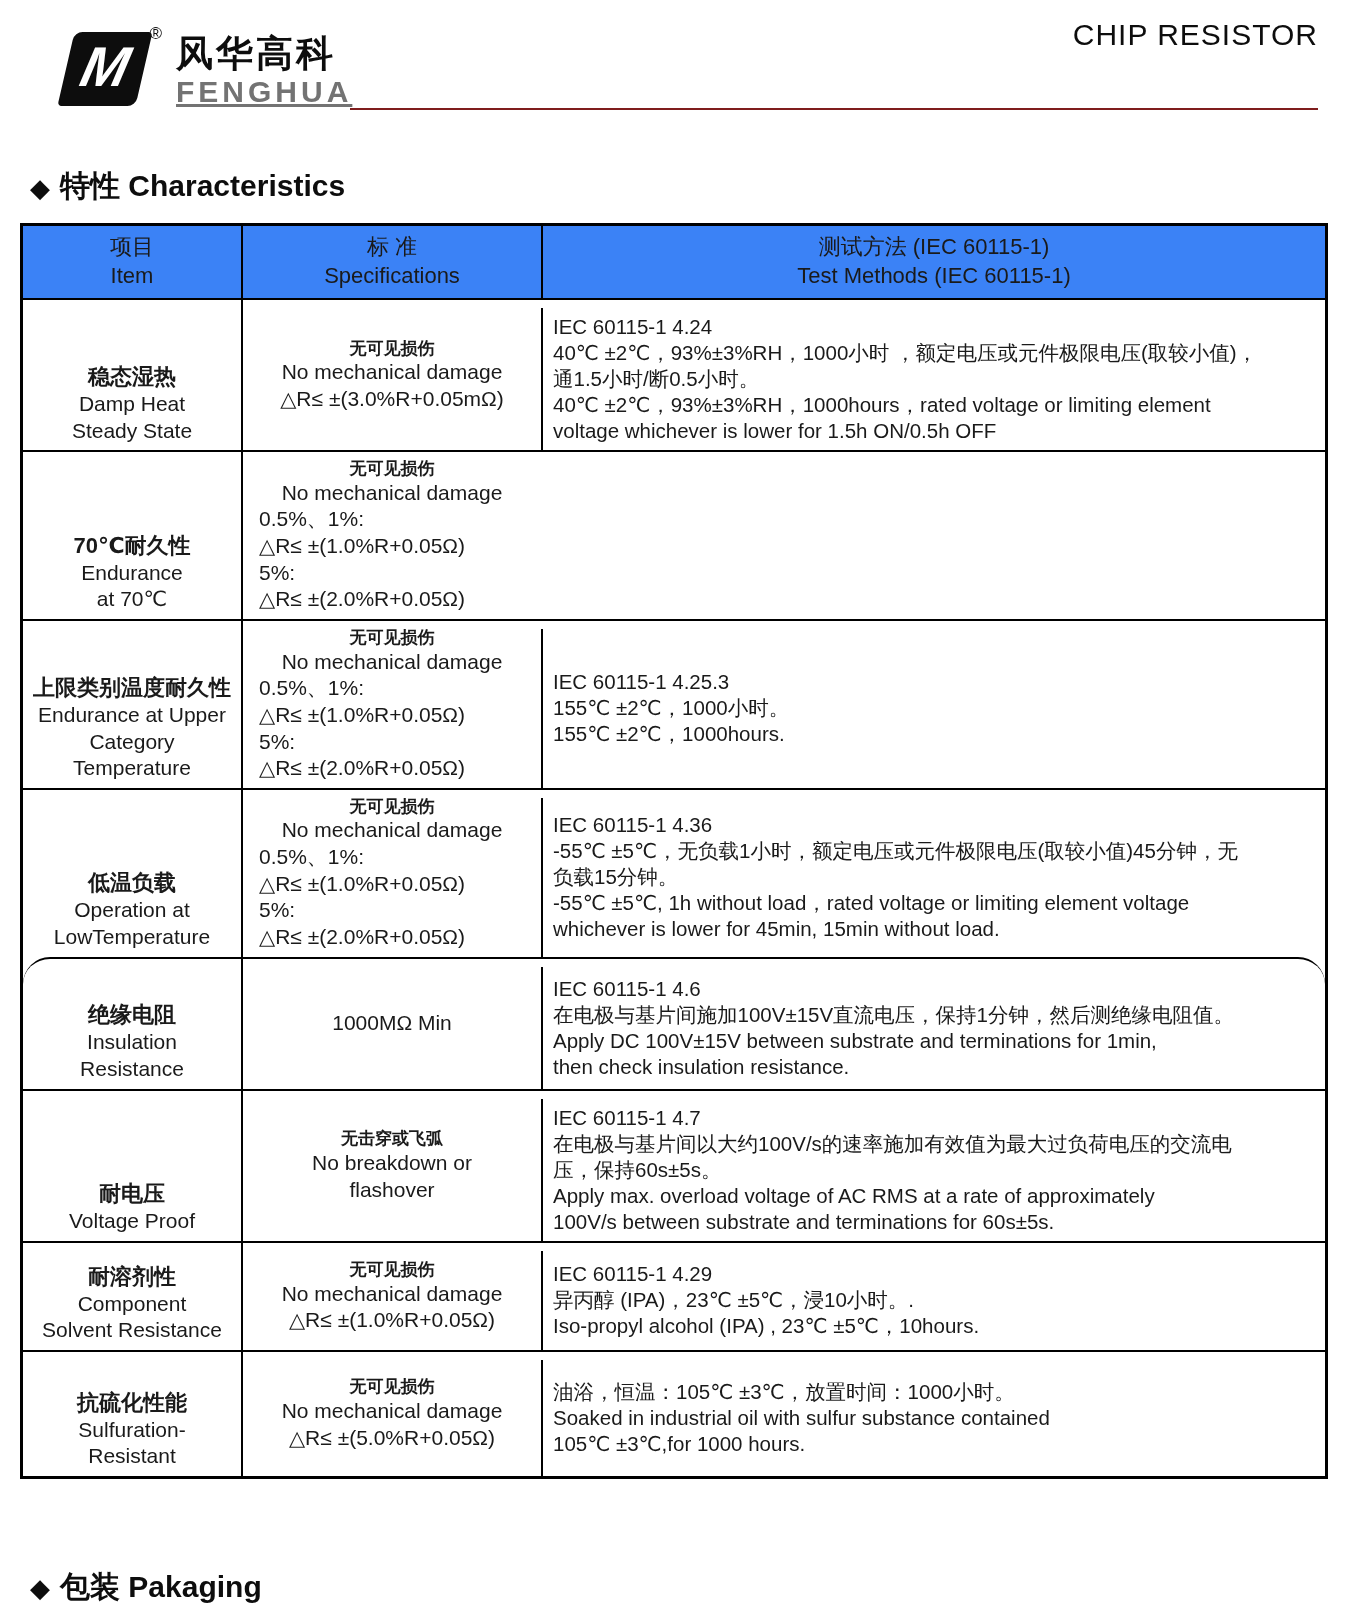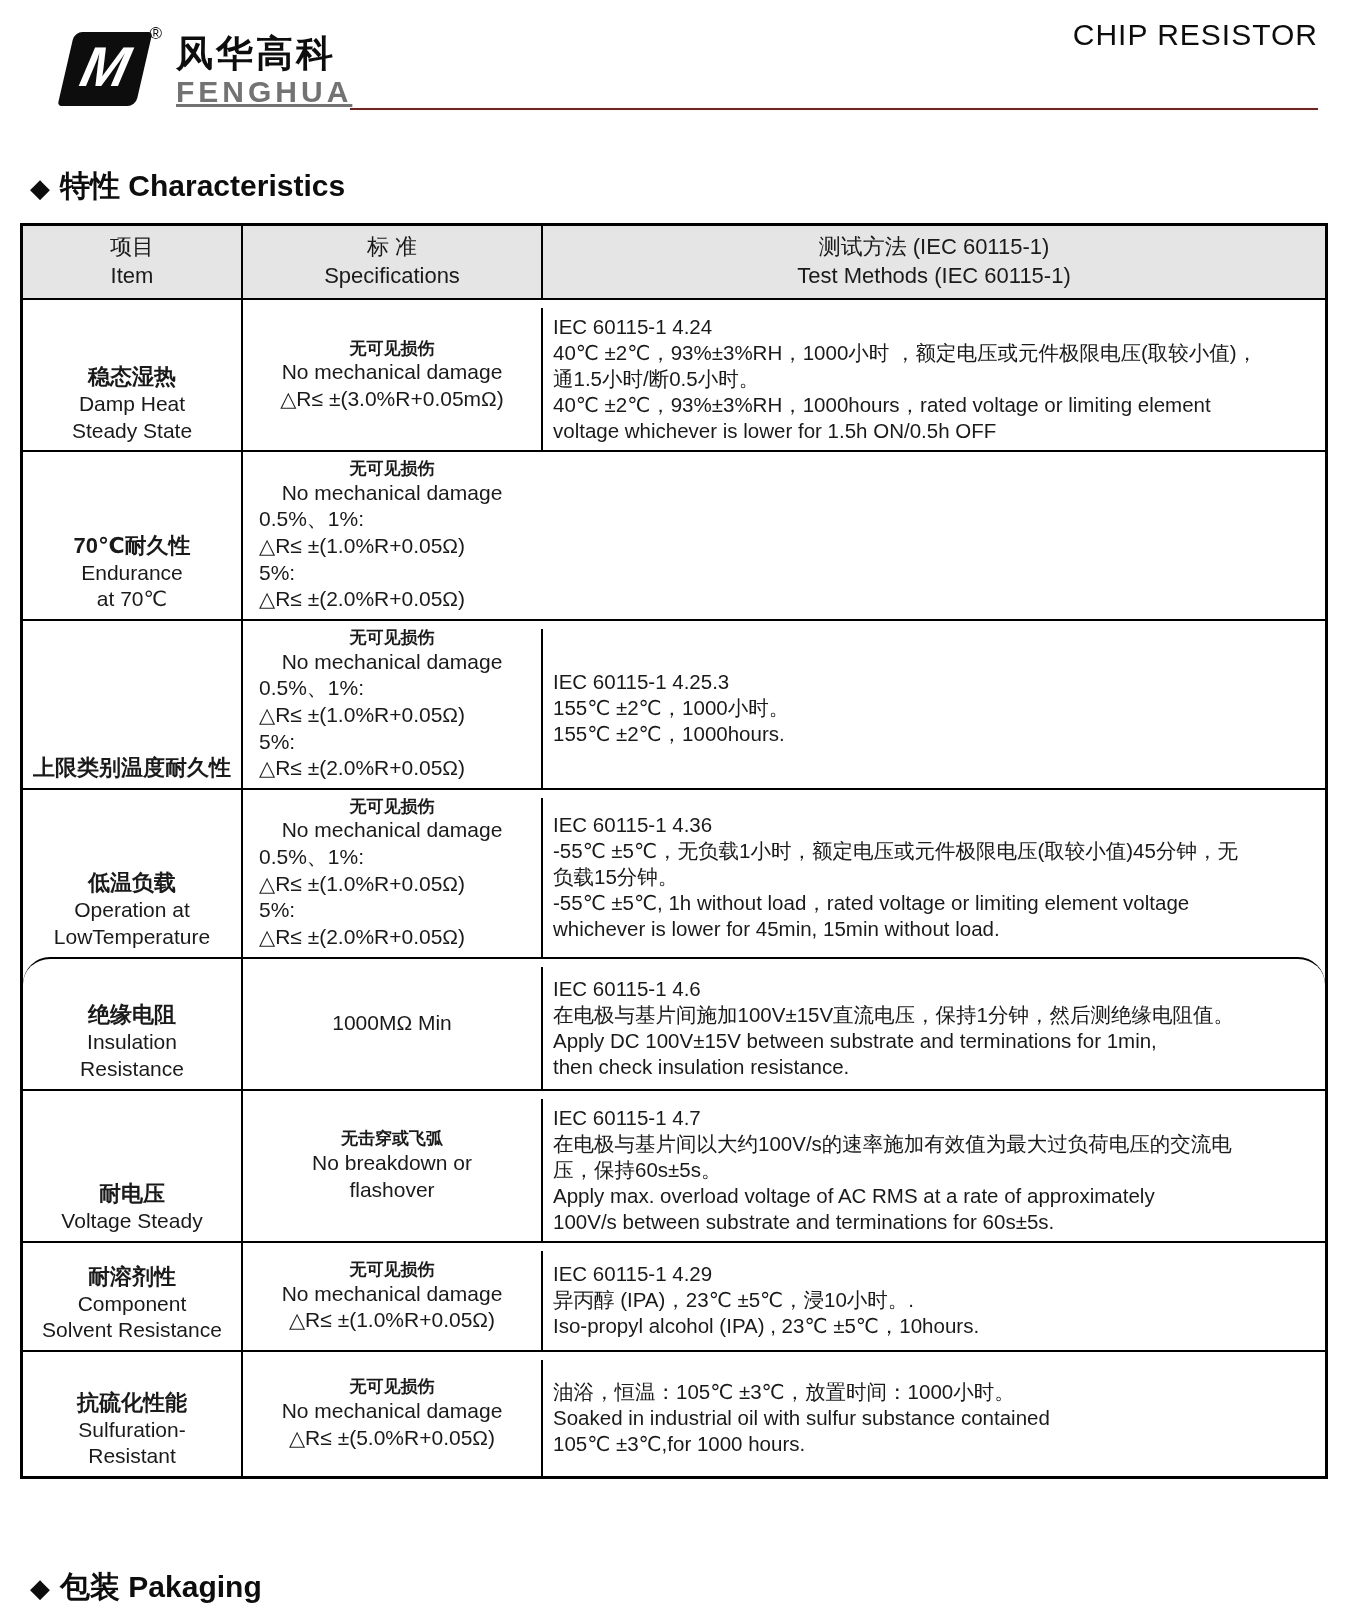--- a/index.html
+++ b/index.html
@@ -63,21 +63,21 @@
   .char-table {
     margin:14px 38px 0 20px;
     border:3px solid #000;
   }
   .trow {
     display:grid;
     grid-template-columns:218px 300px 1fr;
     border-top:2px solid #000;
   }
   .trow:first-child { border-top:none; }
-  .thead { background:#e5e5e5; min-height:72px; }
+  .thead { background:#3b82f6; min-height:72px; }
   .cell {
     border-left:2px solid #000;
     padding:6px 6px;
     display:flex; flex-direction:column; justify-content:center;
     white-space:pre-line;
     font-size:21px; line-height:1.27;
   }
   .cell:first-child { border-left:none; }
   .th-cell { text-align:center; font-size:22px; line-height:1.3; }
   .cell-item { text-align:center;justify-content:flex-end; }
@@ -164,20 +164,22 @@
       <div class="spec-left">0.5%、1%:
 △R≤ ±(1.0%R+0.05Ω)
 5%:
 △R≤ ±(2.0%R+0.05Ω)</div>
     </div>
   </div>
 
   <div class="trow r3">
     <div class="cell cell-item">
       <div class="item-cn">上限类别温度耐久性</div>
+      <div class="item-en">Endurance at Upper
+Category Temperature</div>
     </div>
     <div class="cell cell-spec">
       <div class="spec-cn">无可见损伤</div>
       <div class="spec-center">No mechanical damage</div>
       <div class="spec-left">0.5%、1%:
 △R≤ ±(1.0%R+0.05Ω)
 5%:
 △R≤ ±(2.0%R+0.05Ω)</div>
     </div>
     <div class="cell cell-test">IEC 60115-1 4.25.3
@@ -219,21 +221,21 @@
     </div>
     <div class="cell cell-test">IEC 60115-1 4.6
 在电极与基片间施加100V±15V直流电压，保持1分钟，然后测绝缘电阻值。
 Apply DC 100V±15V between substrate and terminations for 1min,
  then check  insulation  resistance.</div>
   </div>
 
   <div class="trow r6">
     <div class="cell cell-item">
       <div class="item-cn">耐电压</div>
-      <div class="item-en">Voltage Steady</div>
+      <div class="item-en">Voltage Proof</div>
     </div>
     <div class="cell cell-spec">
       <div class="spec-cn">无击穿或飞弧</div>
       <div class="spec-center">No breakdown or
 flashover</div>
       <div class="spec-left"></div>
     </div>
     <div class="cell cell-test">IEC 60115-1 4.7
 在电极与基片间以大约100V/s的速率施加有效值为最大过负荷电压的交流电
 压，保持60s±5s。

